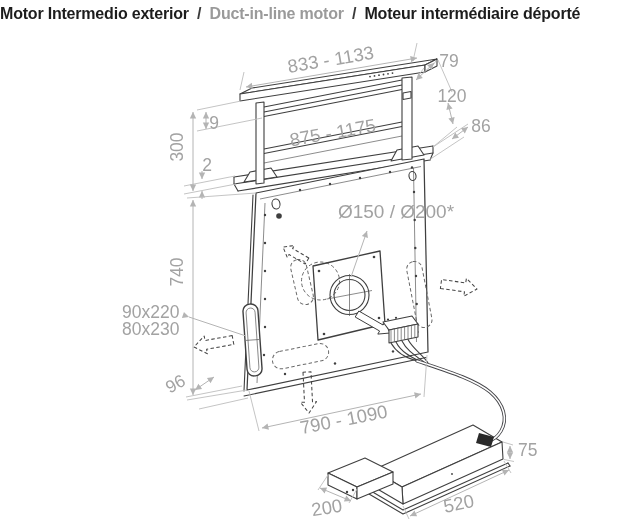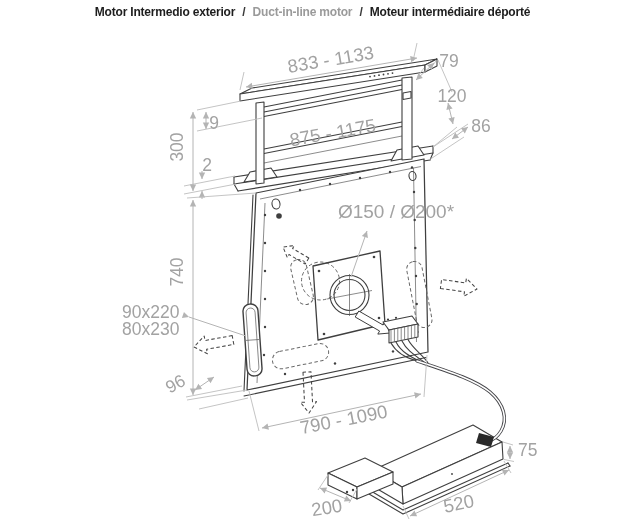--- a/index.html
+++ b/index.html
@@ -1,19 +1,19 @@
 <!DOCTYPE html>
 <html><head>
 <meta charset="utf-8">
 <style>
   html,body{margin:0;padding:0;background:#fff;}
   .screen{position:relative;width:625px;height:527px;background:#ffffff;overflow:hidden;
           font-family:"Liberation Sans",sans-serif;}
-  .title{position:absolute;top:5px;left:0;right:0;text-align:center;
-         font-size:12px;font-weight:bold;letter-spacing:-0.2px;color:#1d1d1d;white-space:nowrap;}
+  .title{position:absolute;top:5px;left:0;right:0;text-align:left;
+         font-size:16px;font-weight:bold;letter-spacing:-0.2px;color:#1d1d1d;white-space:nowrap;}
   .title .sep{color:#3a3a3a;padding:0 4px;font-weight:bold;}
   .title .gray{color:#9a9a9a;}
   svg{position:absolute;top:0;left:0;}
   .oline{stroke:#3f3f3f;stroke-width:1.1;fill:none;stroke-linejoin:round;stroke-linecap:round;}
   .ofill{stroke:#3f3f3f;stroke-width:1.1;fill:#ffffff;stroke-linejoin:round;}
   .thin{stroke:#5a5a5a;stroke-width:0.7;fill:none;}
   .dim{stroke:#b4b4b4;stroke-width:1;fill:none;}
   .dimx{stroke:#bdbdbd;stroke-width:0.9;fill:none;}
   .dash{stroke:#464646;stroke-width:1.05;fill:none;stroke-dasharray:3.5 2.4;stroke-linejoin:round;}
   .dashg{stroke:#6a6a6a;stroke-width:1;fill:none;stroke-dasharray:3.5 2.4;}

